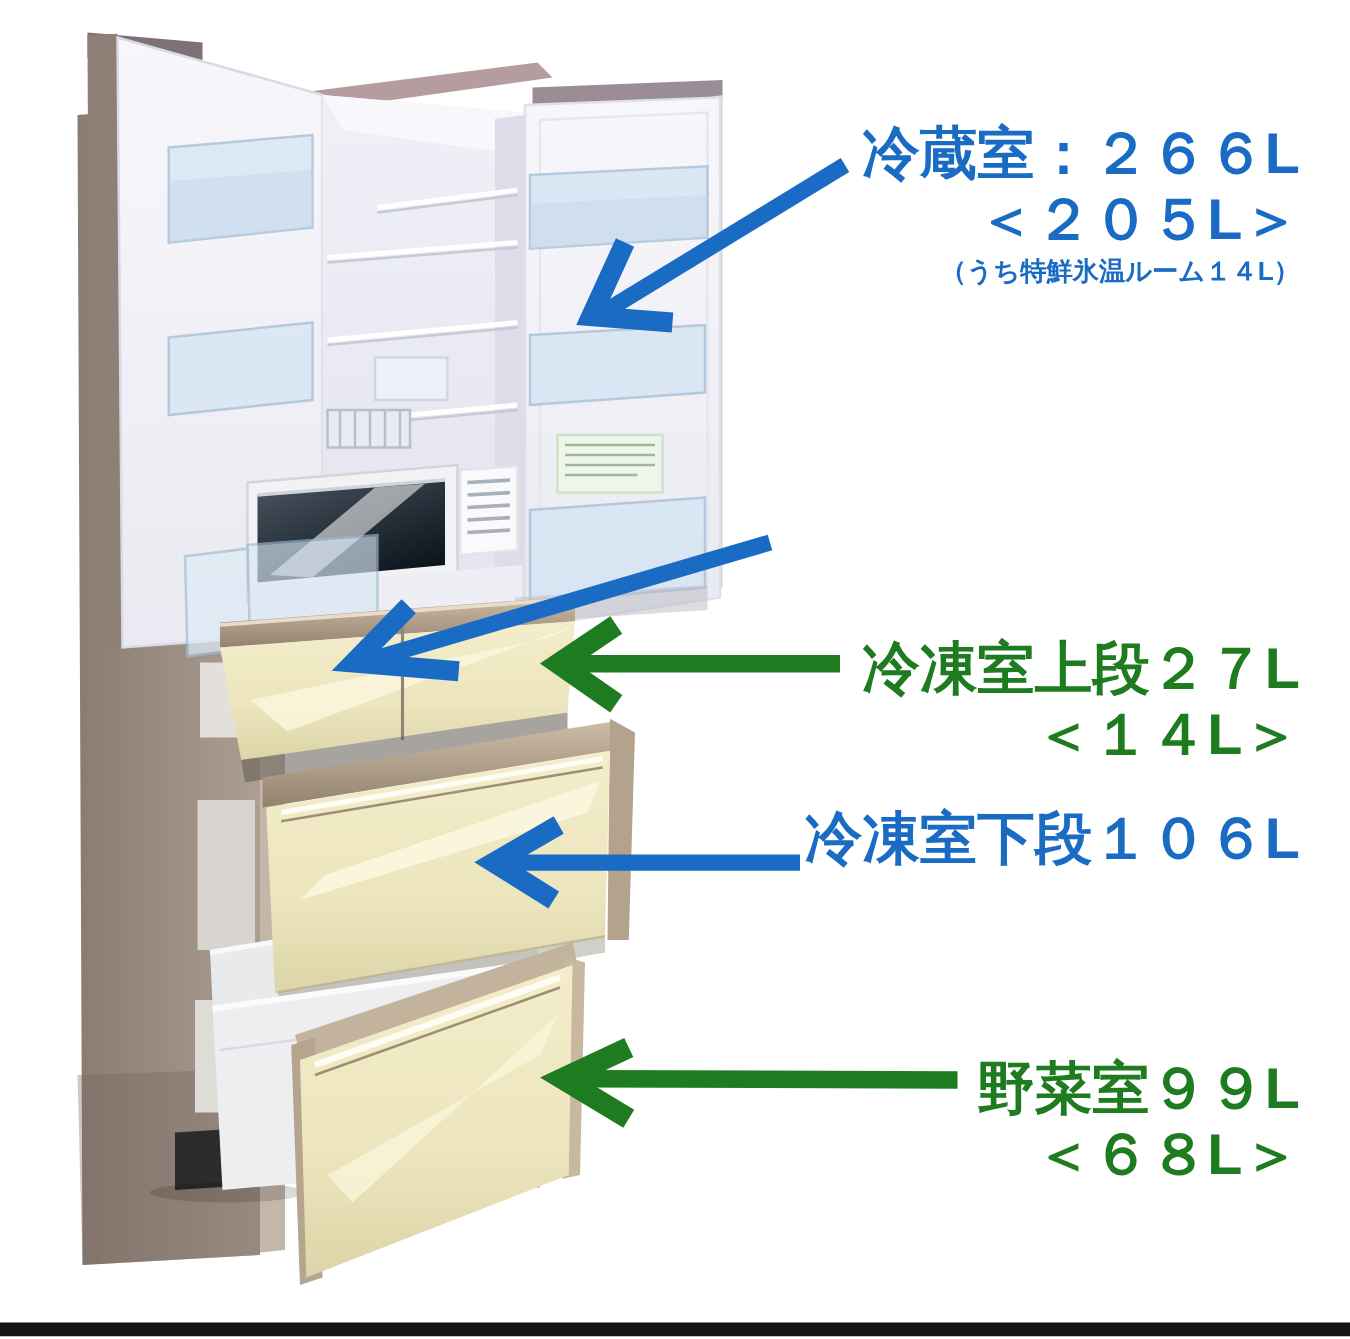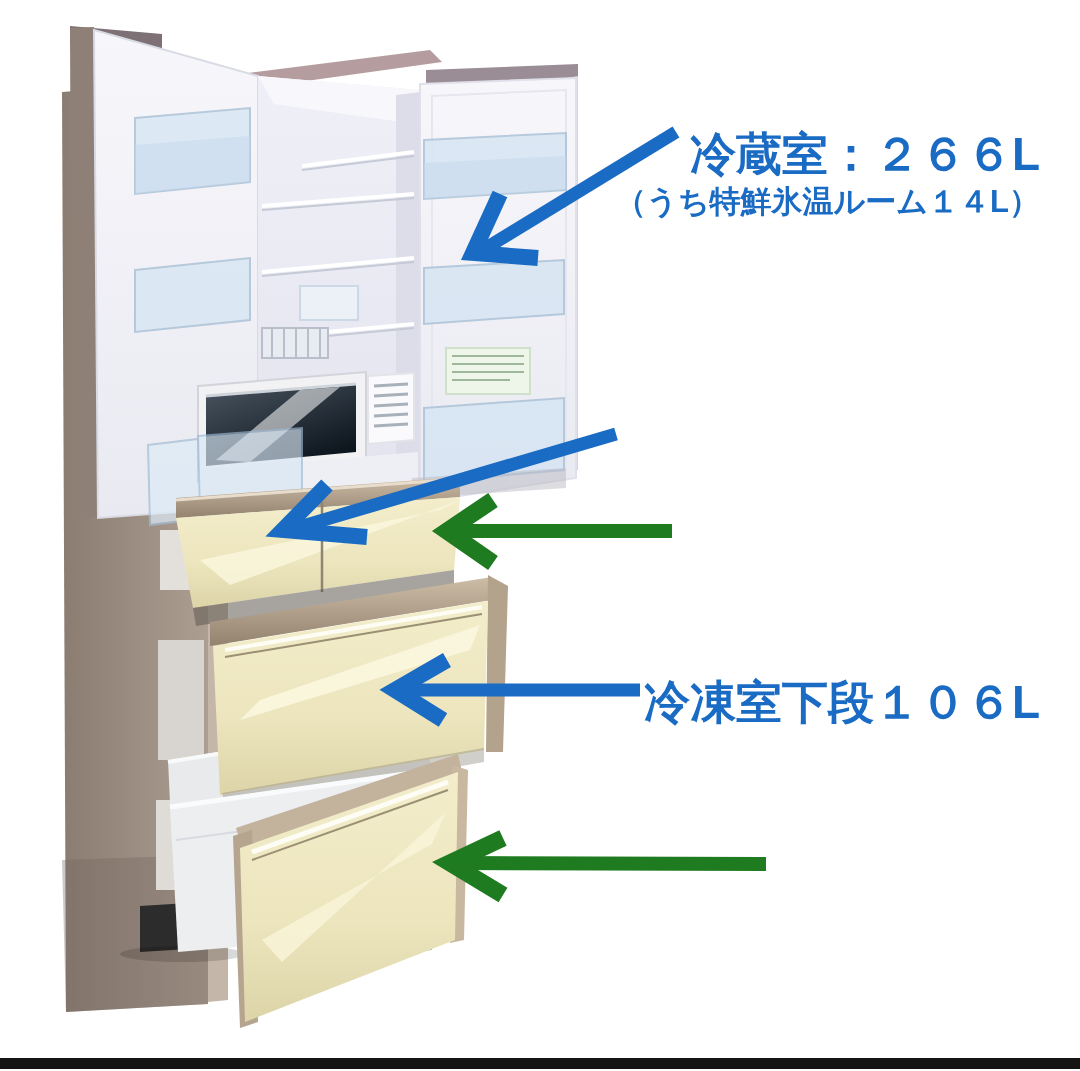--- a/index.html
+++ b/index.html
@@ -7,22 +7,22 @@
     width:1080px;height:1071px;position:relative;overflow:hidden;
     background:#ffffff;
     font-family:"Liberation Sans","DejaVu Sans",sans-serif;
   }
   .stage{position:absolute;inset:0;}
   svg.photo{position:absolute;left:0;top:0;display:block;}
   .ann{
     position:absolute;right:40px;text-align:right;font-weight:bold;
     line-height:1.16;white-space:nowrap;letter-spacing:0;
   }
-  .ann .big{font-size:46px;margin-top:32px;}
-  .ann .small{font-size:31px;margin-top:3px;}
+  .ann .big{font-size:46px;}
+  .ann .small{font-size:21px;margin-top:3px;}
   .blue{color:#1a6bc4;}
   .green{color:#1e7b1f;}
   .bottom-bar{position:absolute;left:0;top:1058px;width:1080px;height:11px;background:#141414;}
 </style>
 </head>
 <body>
 
 <div class="stage">
 
   <svg class="photo" width="1080" height="1071" viewBox="0 0 1080 1071">
@@ -198,26 +198,33 @@
       </g>
       <g stroke="#1e7b1f">
         <line x1="766" y1="864" x2="462" y2="863" stroke-width="14"></line>
         <polyline points="503,895 450,863 503,838" stroke-width="17"></polyline>
       </g>
     </g>
   </svg>
 
   <div class="ann blue" style="top:96px">
     <div class="big">冷蔵室：２６６L</div>
+    <div class="big">＜２０５L＞</div>
     <div class="small">（うち特鮮氷温ルーム１４L）</div>
   </div>
 
 
   <div class="ann green" style="top:508px">
+    <div class="big">冷凍室上段２７L</div>
+    <div class="big">＜１４L＞</div>
   </div>
 
   <div class="ann blue" style="top:644px">
     <div class="big">冷凍室下段１０６L</div>
   </div>
 
+  <div class="ann green" style="top:844px">
+    <div class="big">野菜室９９L</div>
+    <div class="big">＜６８L＞</div>
+  </div>
 
   <div class="bottom-bar"></div>
 </div>
 
 </body></html>

